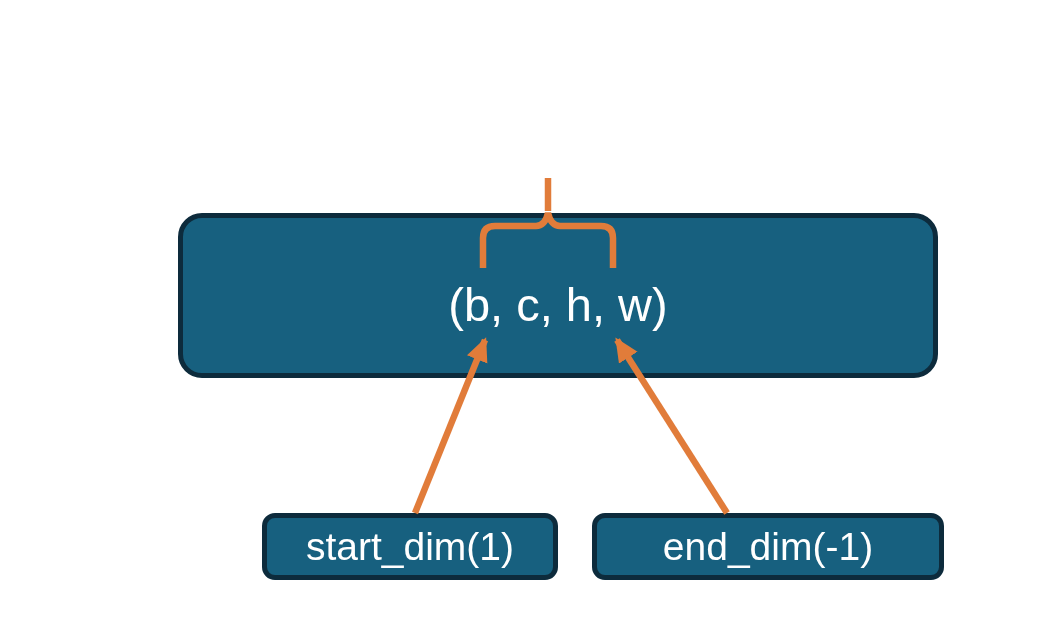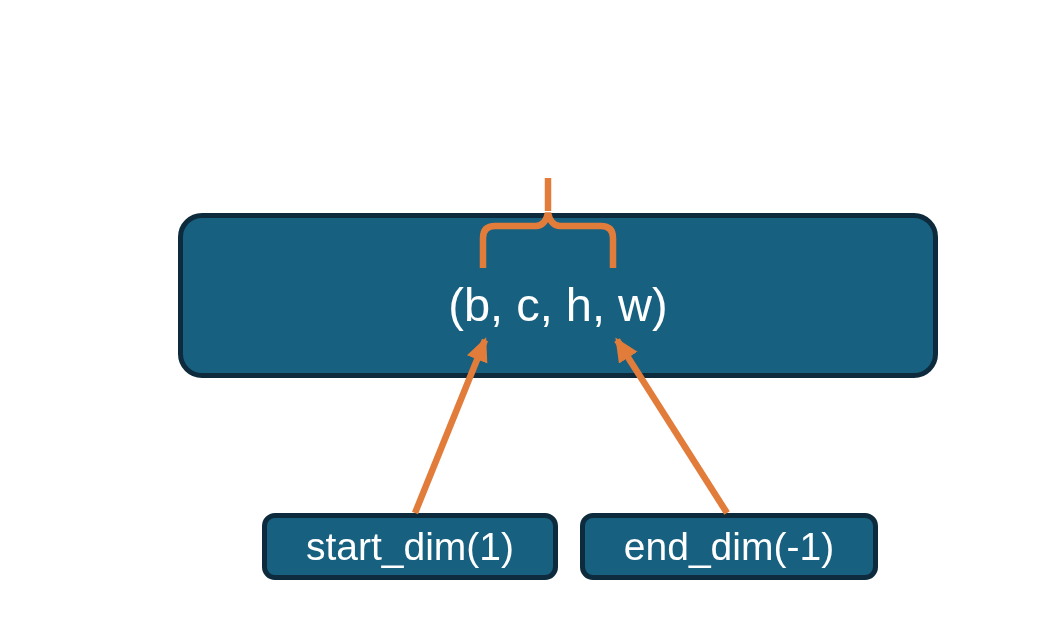--- a/index.html
+++ b/index.html
@@ -44,21 +44,21 @@
     font-size: 47px;
   }
   .node-tensor .label { transform: translateY(9px); }
   .node-param {
     top: 513px;
     height: 67px;
     border-radius: 13px;
     font-size: 39px;
   }
   .node-start { left: 262px; width: 296px; }
-  .node-end   { left: 580px; width: 298px; }
+  .node-end   { left: 592px; width: 352px; }
   .overlay {
     position: absolute;
     left: 0; top: 0;
     width: 1038px; height: 632px;
     pointer-events: none;
   }
   .connector {
     stroke: var(--connector-orange);
     stroke-width: 6.5;
     fill: none;

